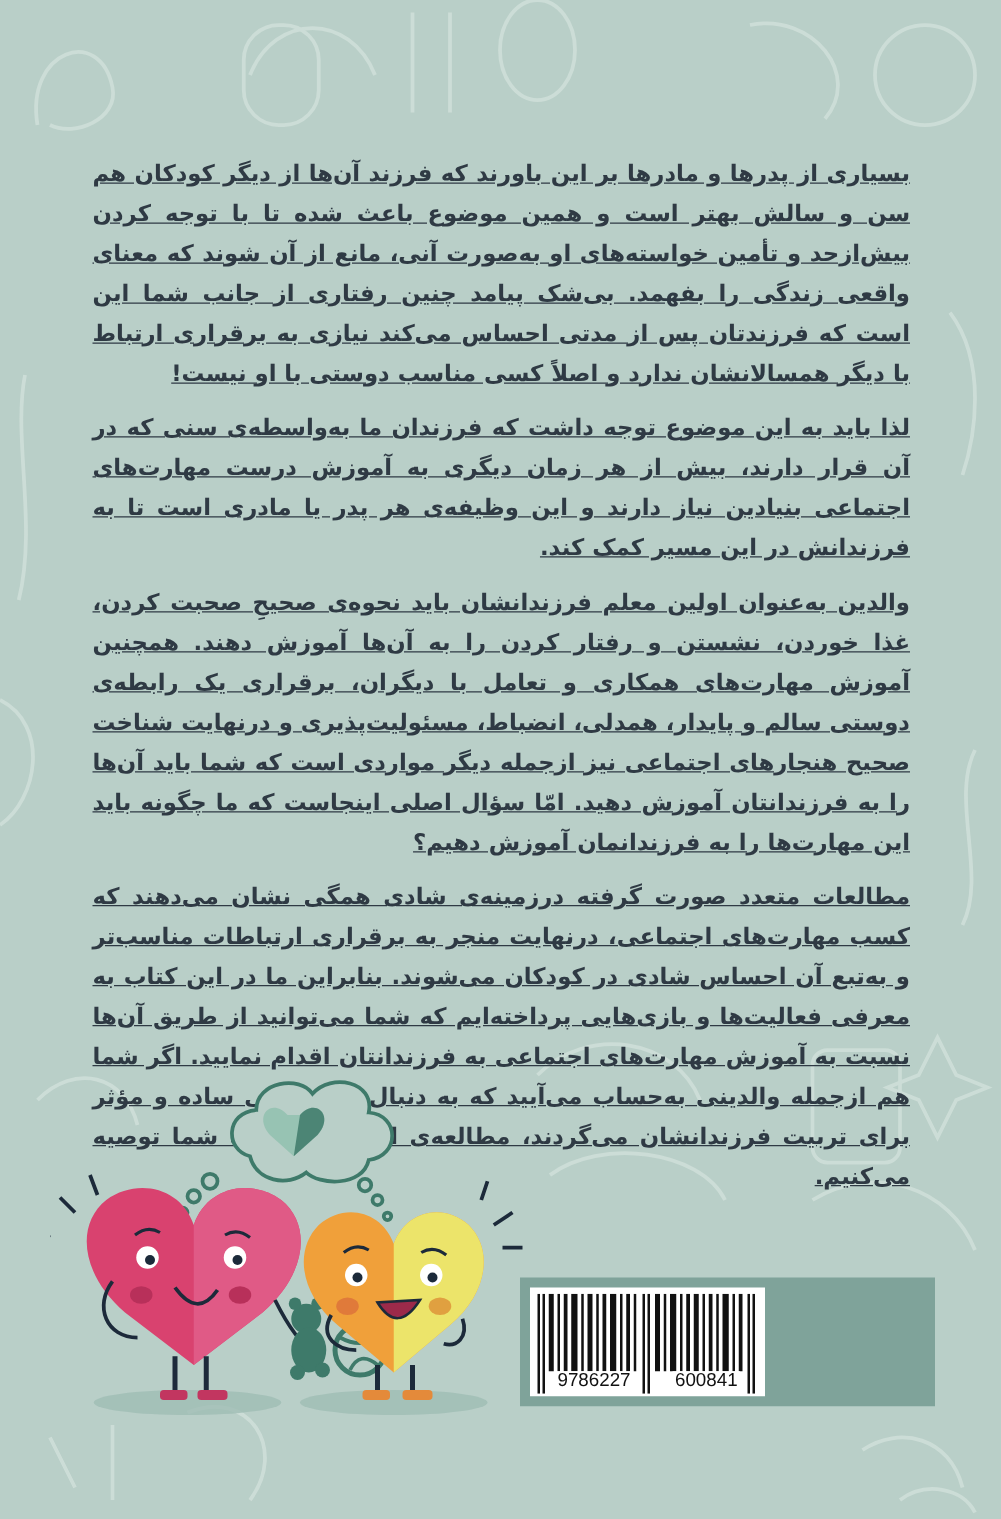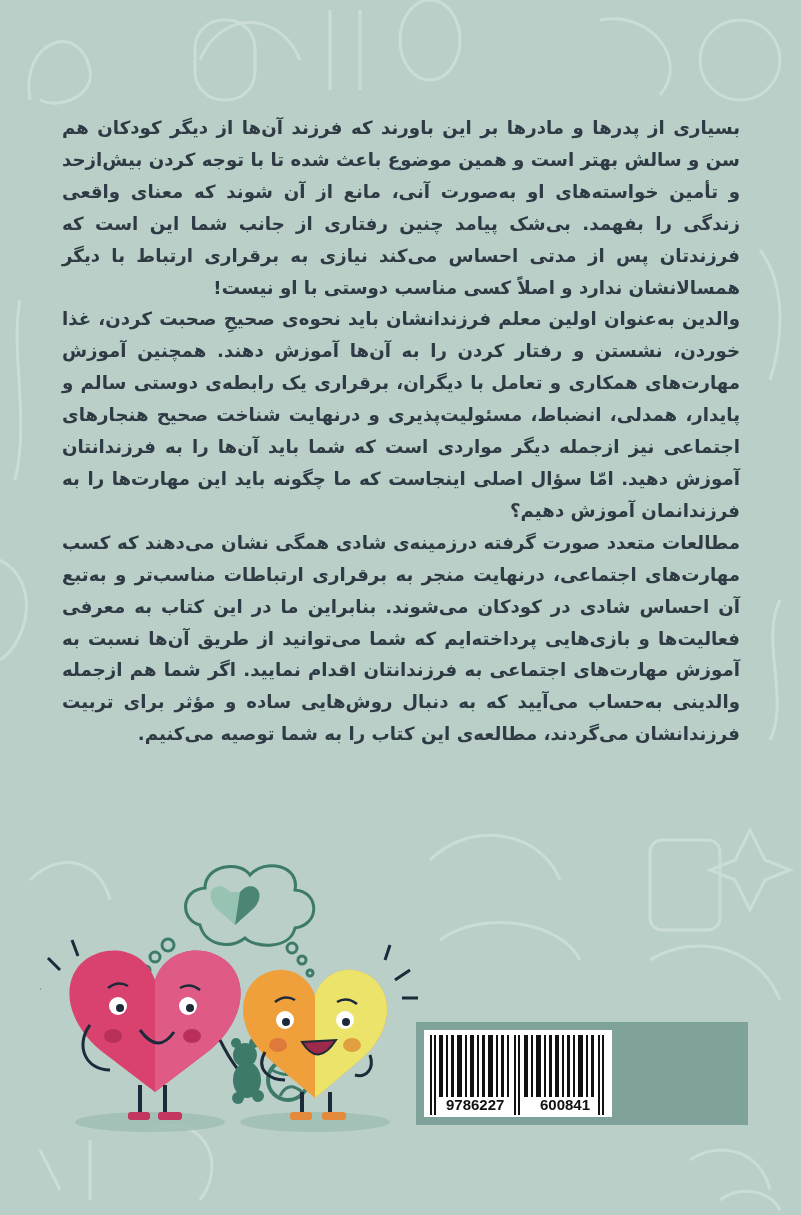--- a/index.html
+++ b/index.html
@@ -7,29 +7,29 @@
     width:801px; height:1215px; overflow:hidden; position:relative;
     background:#b9cfc8;
     font-family:"DejaVu Sans", sans-serif;
   }
   .doodles { position:absolute; inset:0; pointer-events:none; }
   .text-block {
     position:absolute; left:62px; top:112px; width:678px;
     direction:rtl; text-align:justify;
     color:#2f3a44; font-size:18.2px; line-height:31.9px; font-weight:bold;
   }
-  .text-block p { margin:0; text-align-last:right; }
+  .text-block p { margin:12px; text-align-last:right;text-decoration:underline; }
   .text-block p:last-child { }
   .illustration { position:absolute; left:40px; top:830px; width:380px; height:330px; }
   .barcode-panel {
     position:absolute; left:416px; top:1022px; width:332px; height:103px;
     background:#7fa39a; display:flex; align-items:stretch;
   }
   .barcode-box {
-    background:#fff; margin:8px 16px 8px 8px; width:188px; position:relative;font-weight:bold;
+    background:#fff; margin:8px 16px 8px 8px; width:188px; position:relative;
   }
   .barcode-bars { position:absolute; left:4px; top:5px; width:180px; height:80px; }
   .isbn-left, .isbn-right {
     position:absolute; bottom:4px; font-family:"Liberation Sans", sans-serif;
     font-size:15px; color:#111; background:#fff; padding:0 2px; line-height:16px;
   }
   .isbn-left { left:20px; }
   .isbn-right { left:114px; }
   .publisher { flex:1; position:relative; color:#fff; }
   .pub-logo {
@@ -71,20 +71,21 @@
     <path d="M30 880 C60 850 100 860 110 900"></path>
     <path d="M40 1150 L60 1190 M90 1140 L90 1200"></path>
     <path d="M150 1130 C200 1110 230 1160 200 1200"></path>
     <path d="M690 1160 C720 1140 760 1150 770 1190"></path>
     <path d="M720 1200 C740 1185 770 1190 780 1210"></path>
   </g>
 </svg>
 
 <div class="text-block">
   <p>بسیاری از پدرها و مادرها بر این باورند که فرزند آن‌ها از دیگر کودکان هم سن و سالش بهتر است و همین موضوع باعث شده تا با توجه کردن بیش‌ازحد و تأمین خواسته‌های او به‌صورت آنی، مانع از آن شوند که معنای واقعی زندگی را بفهمد. بی‌شک پیامد چنین رفتاری از جانب شما این است که فرزندتان پس از مدتی احساس می‌کند نیازی به برقراری ارتباط با دیگر همسالانشان ندارد و اصلاً کسی مناسب دوستی با او نیست!</p>
+  <p>لذا باید به این موضوع توجه داشت که فرزندان ما به‌واسطه‌ی سنی که در آن قرار دارند، بیش از هر زمان دیگری به آموزش درست مهارت‌های اجتماعی بنیادین نیاز دارند و این وظیفه‌ی هر پدر یا مادری است تا به فرزندانش در این مسیر کمک کند.</p>
   <p>والدین به‌عنوان اولین معلم فرزندانشان باید نحوه‌ی صحیحِ صحبت کردن، غذا خوردن، نشستن و رفتار کردن را به آن‌ها آموزش دهند. همچنین آموزش مهارت‌های همکاری و تعامل با دیگران، برقراری یک رابطه‌ی دوستی سالم و پایدار، همدلی، انضباط، مسئولیت‌پذیری و درنهایت شناخت صحیح هنجارهای اجتماعی نیز ازجمله دیگر مواردی است که شما باید آن‌ها را به فرزندانتان آموزش دهید. امّا سؤال اصلی اینجاست که ما چگونه باید این مهارت‌ها را به فرزندانمان آموزش دهیم؟</p>
   <p>مطالعات متعدد صورت گرفته درزمینه‌ی شادی همگی نشان می‌دهند که کسب مهارت‌های اجتماعی، درنهایت منجر به برقراری ارتباطات مناسب‌تر و به‌تبع آن احساس شادی در کودکان می‌شوند. بنابراین ما در این کتاب به معرفی فعالیت‌ها و بازی‌هایی پرداخته‌ایم که شما می‌توانید از طریق آن‌ها نسبت به آموزش مهارت‌های اجتماعی به فرزندانتان اقدام نمایید. اگر شما هم ازجمله والدینی به‌حساب می‌آیید که به دنبال روش‌هایی ساده و مؤثر برای تربیت فرزندانشان می‌گردند، مطالعه‌ی این کتاب را به شما توصیه می‌کنیم.</p>
 </div>
 
 <svg class="illustration" viewBox="0 0 380 330">
 
   <ellipse cx="110" cy="292" rx="75" ry="10" fill="#9fbdb4" opacity="0.8"></ellipse>
   <ellipse cx="275" cy="292" rx="75" ry="10" fill="#9fbdb4" opacity="0.8"></ellipse>
 
   <g fill="none" stroke="#3e7a6a" stroke-width="3">

